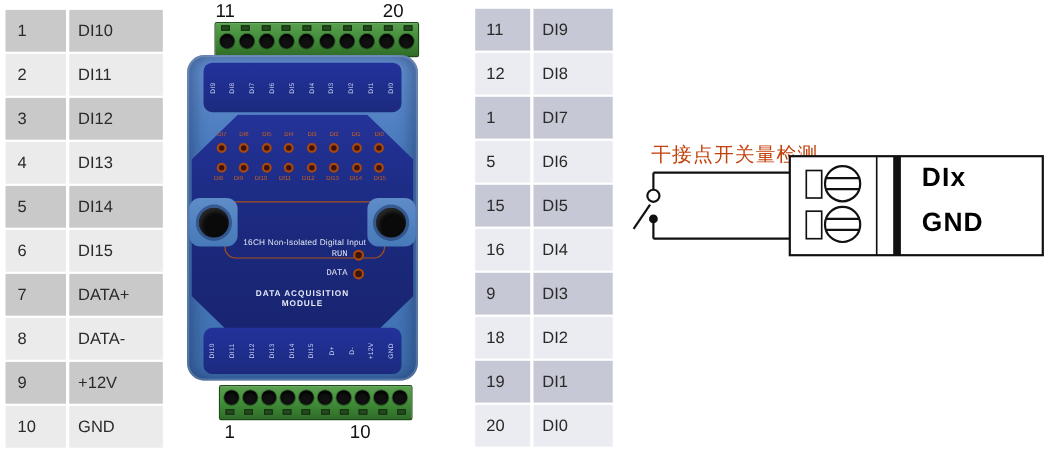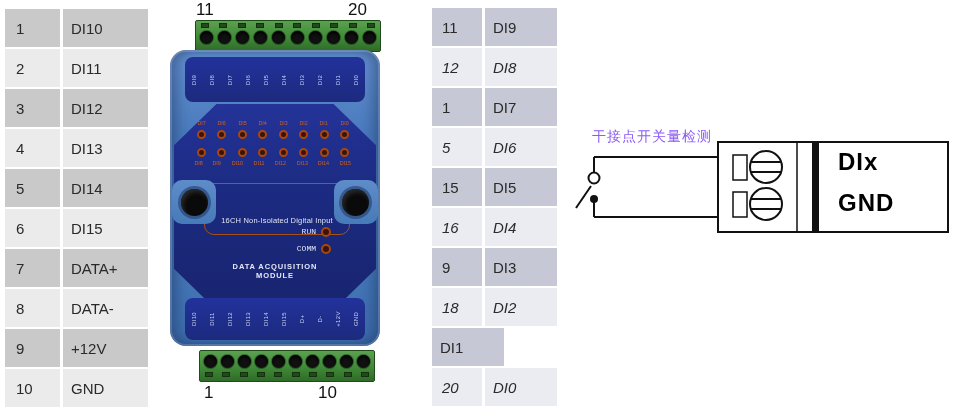--- a/index.html
+++ b/index.html
@@ -10,21 +10,21 @@
   .pin-table{position:absolute;}
   .pt-row{display:flex;gap:3px;margin-bottom:2px;}
   .cell{height:38px;display:flex;align-items:center;font-size:15px;color:#2a2a2a;box-sizing:border-box;}
   .c-pin{width:55px;padding-left:11px;}
   .c-label{width:85px;padding-left:8px;}
   .left .r-odd .cell{background:#c9c9c9;}
   .left .r-even .cell{background:#ebebeb;}
   .right .c-pin{width:50px;padding-left:10px;}
   .right .c-label{width:72px;}
   .right .r-odd .cell{background:#c6c9d5;}
-  .right .r-even .cell{background:#ebecf1;font-style:italic;}
+  .right .r-even .cell{background:#ebecf1;}
 
   
   .pin-marker{position:absolute;font-size:17px;color:#111;}
   .terminal{position:absolute;background:linear-gradient(180deg,#5aa050,#3f8a37 55%,#2f6b28);
             border:1px solid #1f4a19;box-sizing:border-box;border-radius:2px;}
   .slot-row{display:flex;justify-content:space-between;padding:2px 5px 0 5px;}
   .hole-row{display:flex;justify-content:space-between;padding:3px 4px;}
   .tslot{width:8px;height:5px;background:#234a1e;border:1px solid #15300f;box-sizing:border-box;}
   .hole{width:13px;height:13px;border-radius:50%;background:#101010;
         box-shadow:inset 0 2px 3px #000,0 0 0 1px rgba(0,0,0,.35);}
@@ -50,21 +50,21 @@
   .model-box{position:absolute;border:1px solid #a8501c;border-radius:10px;
         display:flex;align-items:flex-end;justify-content:center;box-sizing:border-box;}
   .model-box span{font-size:7.5px;color:#dfe4f5;padding-bottom:9px;letter-spacing:.2px;}
   .st-label{position:absolute;font-size:8px;color:#dfe4f5;text-align:right;font-family:Liberation Mono, monospace;}
   .st-led{position:absolute;width:10px;height:10px;border-radius:50%;background:#3c120a;
         border:2px solid #a8480e;box-sizing:border-box;}
   .footer-text{position:absolute;font-size:7.5px;font-weight:bold;letter-spacing:.9px;
         color:#e6e9f8;text-align:center;}
 
   
-  .wire-title{position:absolute;font-size:14px;color:#8b5cf6;letter-spacing:1px;}
+  .wire-title{position:absolute;font-size:18px;color:#c2410c;letter-spacing:1px;}
   .term-label{position:absolute;font-size:24px;font-weight:bold;color:#000;letter-spacing:1px;}
   svg.circuit{position:absolute;left:0;top:0;pointer-events:none;}
 </style>
 </head>
 <body>
 
 <div class="stage">
 
   <div class="pin-table left" style="left:5px;top:9px;">
     <div class="pt-row r-odd">
@@ -136,20 +136,21 @@
       </div>
     <div class="pt-row r-odd">
         <div class="cell c-pin">9</div>
         <div class="cell c-label">DI3</div>
       </div>
     <div class="pt-row r-even">
         <div class="cell c-pin">18</div>
         <div class="cell c-label">DI2</div>
       </div>
     <div class="pt-row r-odd">
+        <div class="cell c-pin">19</div>
         <div class="cell c-label">DI1</div>
       </div>
     <div class="pt-row r-even">
         <div class="cell c-pin">20</div>
         <div class="cell c-label">DI0</div>
       </div>
   </div>
 
   <div class="pin-marker" style="left:196px;top:0px;">11</div>
   <div class="pin-marker" style="left:348px;top:0px;">20</div>
@@ -266,21 +267,21 @@
     <span>16CH Non-Isolated Digital Input</span>
   </div>
 
   <div class="screw-tab" style="left:172px;top:180px;"></div>
   <div class="screw-tab" style="left:334px;top:180px;"></div>
   <div class="screw" style="left:181px;top:189px;"></div>
   <div class="screw" style="left:342px;top:189px;"></div>
 
   <div class="st-label" style="left:280px;top:227px;width:36px;">RUN</div>
   <div class="st-led" style="left:321px;top:227px;"></div>
-  <div class="st-label" style="left:272px;top:244px;width:44px;">COMM</div>
+  <div class="st-label" style="left:272px;top:244px;width:44px;">DATA</div>
   <div class="st-led" style="left:321px;top:244px;"></div>
 
   <div class="footer-text" style="left:213px;top:262px;width:124px;">DATA ACQUISITION MODULE</div>
 
   <div class="band navy" style="left:185px;top:298px;width:180px;height:42px;">
     <div class="vlab">
         <i>DI10</i>
       </div>
     <div class="vlab">
         <i>DI11</i>

